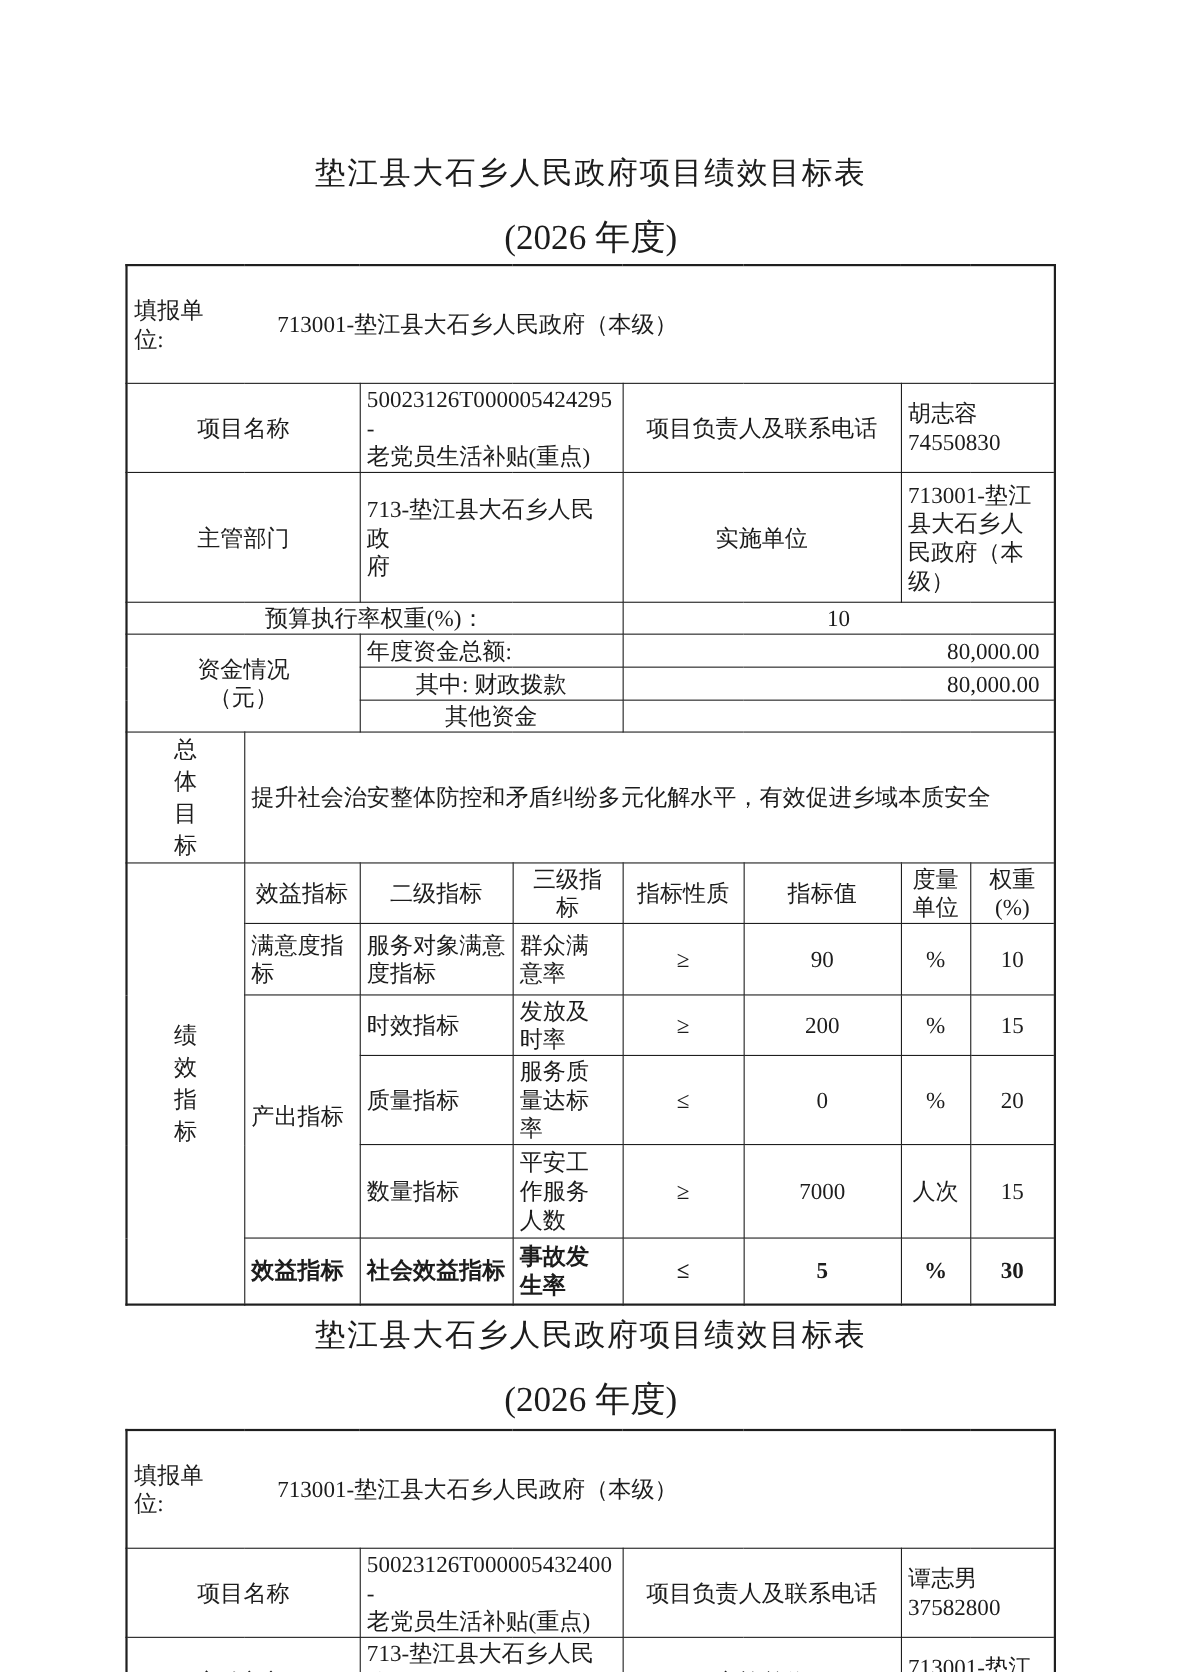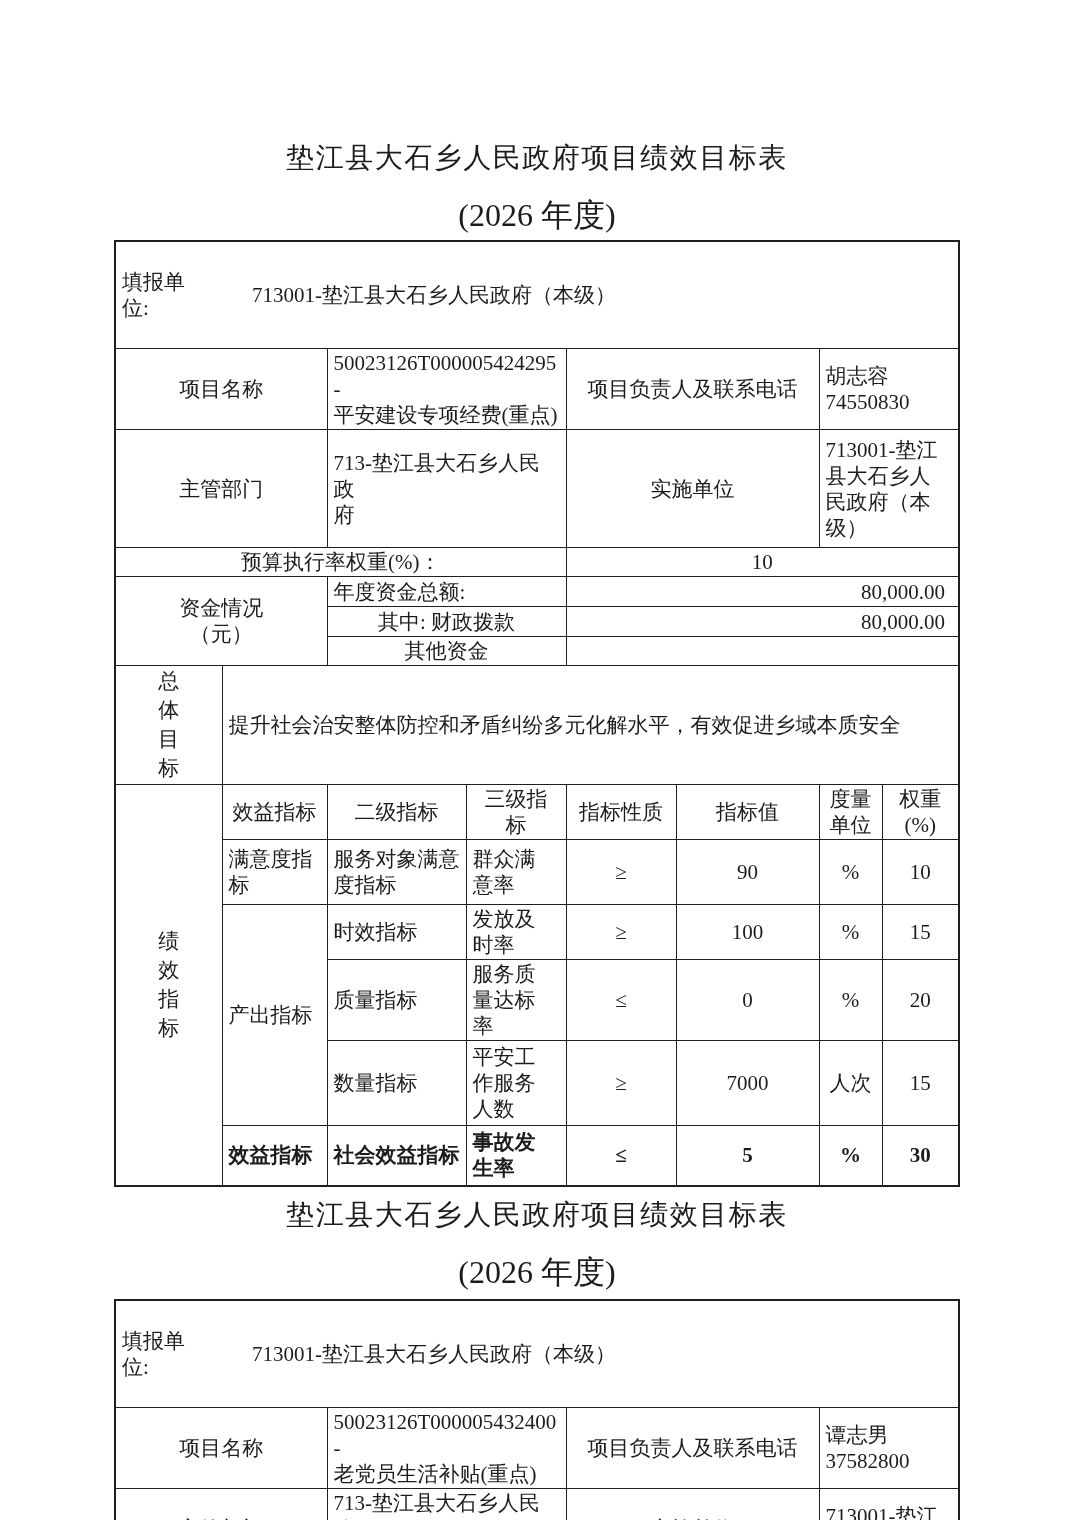--- a/index.html
+++ b/index.html
@@ -96,21 +96,21 @@
           <div class="fillrow">
             <span class="filllabel">填报单
 位:</span>
             <span class="fillvalue">713001-垫江县大石乡人民政府（本级）</span>
           </div>
         </td>
       </tr>
       <tr class="h50">
         <td colspan="2" class="c">项目名称</td>
         <td colspan="2" class="l">50023126T000005424295-
-平安建设专项经费(重点)</td>
+老党员生活补贴(重点)</td>
         <td colspan="2" class="c">项目负责人及联系电话</td>
         <td colspan="2" class="l">胡志容
 74550830</td>
       </tr>
       <tr class="h118">
         <td colspan="2" class="c">主管部门</td>
         <td colspan="2" class="l">713-垫江县大石乡人民政
 府</td>
         <td colspan="2" class="c">实施单位</td>
         <td colspan="2" class="l">713001-垫江
@@ -170,21 +170,21 @@
         <td class="c">90</td>
         <td class="c">%</td>
         <td class="c">10</td>
       </tr>
       <tr class="h55">
         <td rowspan="3" class="l">产出指标</td>
         <td class="l">时效指标</td>
         <td class="l">发放及
 时率</td>
         <td class="c">≥</td>
-        <td class="c">100</td>
+        <td class="c">200</td>
         <td class="c">%</td>
         <td class="c">15</td>
       </tr>
       <tr class="h81">
         <td class="l">质量指标</td>
         <td class="l">服务质
 量达标
 率</td>
         <td class="c">≤</td>
         <td class="c">0</td>

